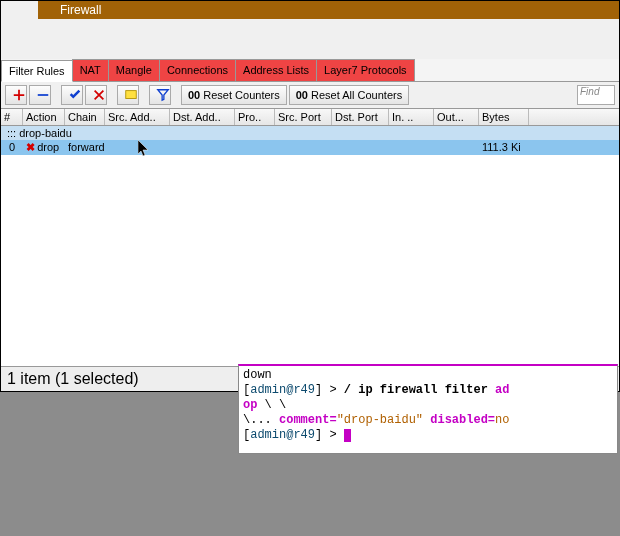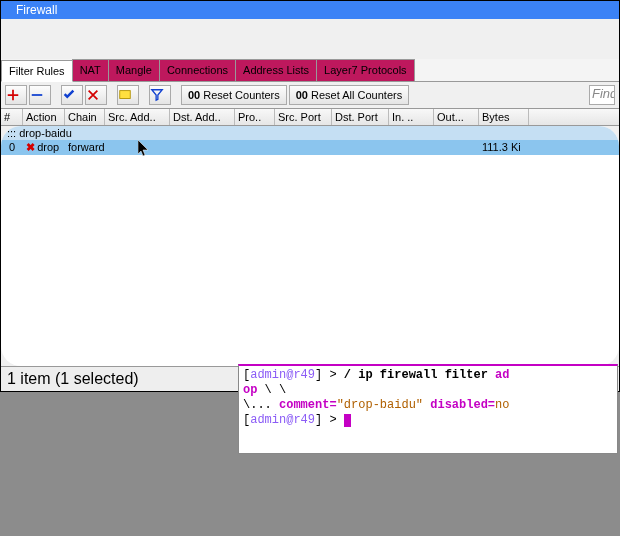--- a/index.html
+++ b/index.html
@@ -1,37 +1,37 @@
 <!DOCTYPE html>
 <html><head>
 <meta charset="utf-8">
 <style>
 * { box-sizing: border-box; margin: 0; padding: 0; }
 body { font-family: "Microsoft Sans Serif", Arial, sans-serif; font-size: 11px; width: 620px; height: 536px; background: #8c8c8c; overflow: hidden; }
 .window { position: absolute; left: 0; top: 0; width: 620px; border: 1px solid #000; background: #f0f0f0; }
-.titlebar { background: #3b82f6; color: #fff; padding: 2px 15px; font-size: 12px; }
+.titlebar { background: #a16207; color: #fff; padding: 2px 22px; font-size: 12px; margin-left: 37px; }
 .tabs { display: flex; background: #f4f4f4; border-bottom: 1px solid #999; margin-top: 40px; }
-.tab { padding: 4px 7px; border: 1px solid #999; border-bottom: none; margin-right: -1px; background: #be185d; cursor: default; font-size: 11px; }
+.tab { padding: 4px 7px; border: 1px solid #999; border-bottom: none; margin-right: -1px; background: #ef4444; cursor: default; font-size: 11px; }
 .tab.active { background: #fff; border-bottom: 1px solid #fff; position: relative; top: 1px; }
 .toolbar { display: flex; align-items: center; padding: 3px 4px; border-bottom: 1px solid #999; gap: 2px; }
-.tbtn { width: 22px; height: 20px; border: 1px solid #aaa; background: linear-gradient(#fdfdfd,#e4e4e4); display: flex; align-items: center; justify-content: flex-start; font-size: 12px; cursor: default; }
+.tbtn { width: 22px; height: 20px; border: 1px solid #aaa; background: linear-gradient(#fdfdfd,#e4e4e4); display: flex; align-items: center; justify-content: flex-end; font-size: 12px; cursor: default; }
 .tbtn.txt { width: auto; padding: 0 6px; font-size: 11px; }
 .tsep { width: 6px; }
-.find { margin-left: auto; width: 26px; height: 20px; border: 1px solid #aaa; background: #fff; color: #888; font-style: italic; padding-left: 2px; overflow: hidden; font-size: 13px; }
+.find { margin-left: auto; width: 38px; height: 20px; border: 1px solid #aaa; background: #fff; color: #888; font-style: italic; padding-left: 2px; overflow: hidden; font-size: 10px; }
 .headers { display: flex; background: linear-gradient(#f8f8f8,#e6e6e6); border-bottom: 1px solid #999; }
 .hcell { border-right: 1px solid #bbb; padding: 2px 3px; font-size: 11px; overflow: hidden; white-space: nowrap; }
-.grid { height: 240px; background: #fff; overflow: hidden; border-radius: 20px; }
+.grid { height: 240px; background: #fff; overflow: hidden; }
 .grouprow { background: #c5dff3; padding: 1px 6px; font-size: 11px; }
 .datarow { display: flex; background: #8bc5ee; font-size: 11px; }
 .dcell { padding: 1px 3px; overflow: hidden; white-space: nowrap; }
 .red-x { color: #d40000; font-weight: bold; margin-right: 2px; }
 .status { background: #eee; border-top: 1px solid #999; padding: 3px 6px; font-size: 16px; }
 .c0{width:22px}.c1{width:42px}.c2{width:40px}.c3{width:65px}.c4{width:65px}.c5{width:40px}.c6{width:57px}.c7{width:57px}.c8{width:45px}.c9{width:45px}.c10{width:50px}
 .terminal { position: absolute; left: 238px; top: 364px; width: 380px; height: 90px; background: #fff; border: 1px solid #888; border-top: 2px solid #c400c4; font-family: "Courier New", monospace; font-size: 12px; padding: 2px 4px; line-height: 15px; overflow: hidden; }
-.t-blue { color: #8b5cf6; }
+.t-blue { color: #0c4a6e; }
 .t-mag { color: #c400c4; text-align: center; }
 .t-eq { color: #b06000; }
 .t-bold { font-weight: bold; }
 .cursor { display: inline-block; width: 7px; height: 13px; background: #c400c4; vertical-align: text-bottom; }
 .mouse { position: absolute; left: 138px; top: 140px; font-size: 14px; pointer-events: none; }
 svg.ico { width: 14px; height: 14px; }
 </style>
 </head>
 <body>
 
@@ -117,20 +117,21 @@
       <div class="dcell c8"></div>
       <div class="dcell c9"></div>
       <div class="dcell c10">111.3 Ki</div>
     </div>
   </div>
 
   <div class="status">1 item (1 selected)</div>
 </div>
 
 <div class="terminal">
+  <div><span>down</span></div>
   <div><span>[</span><span class="t-blue">admin@r49</span><span>] &gt; </span><span class="t-bold">/ ip firewall filter </span><span class="t-mag t-bold">ad</span></div>
   <div><span class="t-mag t-bold">op </span><span>\ \</span></div>
   <div><span>\... </span><span class="t-mag t-bold">comment=</span><span class="t-eq">"drop-baidu"</span><span class="t-mag t-bold"> disabled=</span><span class="t-eq">no</span></div>
   <div><span>[</span><span class="t-blue">admin@r49</span><span>] &gt; </span><span class="cursor"></span></div>
 </div>
 
 <div class="mouse">
   <svg width="14" height="18" viewBox="0 0 14 18">
       <path d="M0 0l0 14 3-3 2 5 2-1-2-5 5 0z" fill="#000" stroke="#fff" stroke-width="0.5"></path>
     </svg>

